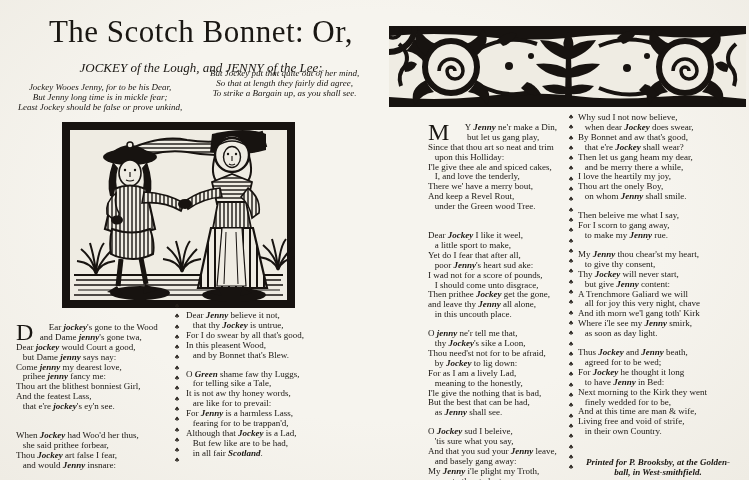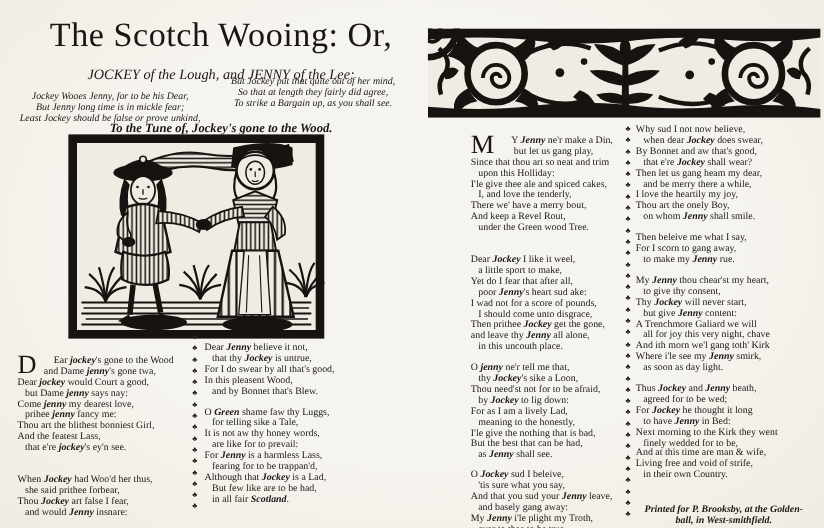--- a/index.html
+++ b/index.html
@@ -20,29 +20,28 @@
   .divider{font-size:7px;line-height:10.3px;width:12px;text-align:center;color:#241f1a;}
   .finis{font-size:10px;font-style:italic;letter-spacing:2px;text-align:center;}
   .imprint{font-size:9px;font-style:italic;font-weight:700;line-height:10px;text-align:center;}
   svg{display:block;}
 </style>
 </head>
 <body>
 
 <div class="sheet">
 
-  <div class="abs centered page-title" style="left:25px;top:15px;width:352px;">The Scotch Wooing: Or,</div>
+  <div class="abs centered page-title" style="left:25px;top:15px;width:352px;">The Scotch Bonnet: Or,</div>
 
   <div class="abs centered subtitle" style="left:25px;top:60px;width:352px;">JOCKEY of the Lough, and JENNY of the Lee:</div>
 
   <div class="abs introcol" style="left:18px;top:82px;"><i class="em">Jockey</i> Wooes <i class="em">Jenny</i>, for to be his Dear,<br>But <i class="em">Jenny</i> long time is in mickle fear;<br>Least <i class="em">Jockey</i> should be false or prove unkind,</div>
 
   <div class="abs introcol" style="left:210px;top:68px;">But <i class="em">Jockey</i> put that quite out of her mind,<br>So that at length they fairly did agree,<br>To strike a Bargain up, as you shall see.</div>
 
-  <div class="abs centered tune" style="left:25px;top:111px;width:352px;">To the Tune of, Jockey's gone to the Wood.</div>
 
   <svg class="abs" style="left:62px;top:122px;" width="233" height="186" viewBox="0 0 233 186" aria-hidden="true">
     <defs>
       <pattern id="hv" width="4" height="4" patternUnits="userSpaceOnUse">
         <rect width="4" height="4" fill="#efece3"></rect>
         <line x1="2" y1="0" x2="2" y2="4" stroke="#171310" stroke-width="1.4"></line>
       </pattern>
       <pattern id="hh" width="5" height="4" patternUnits="userSpaceOnUse">
         <rect width="5" height="4" fill="#efece3"></rect>
         <line x1="0" y1="2" x2="5" y2="2" stroke="#171310" stroke-width="1.4"></line>

